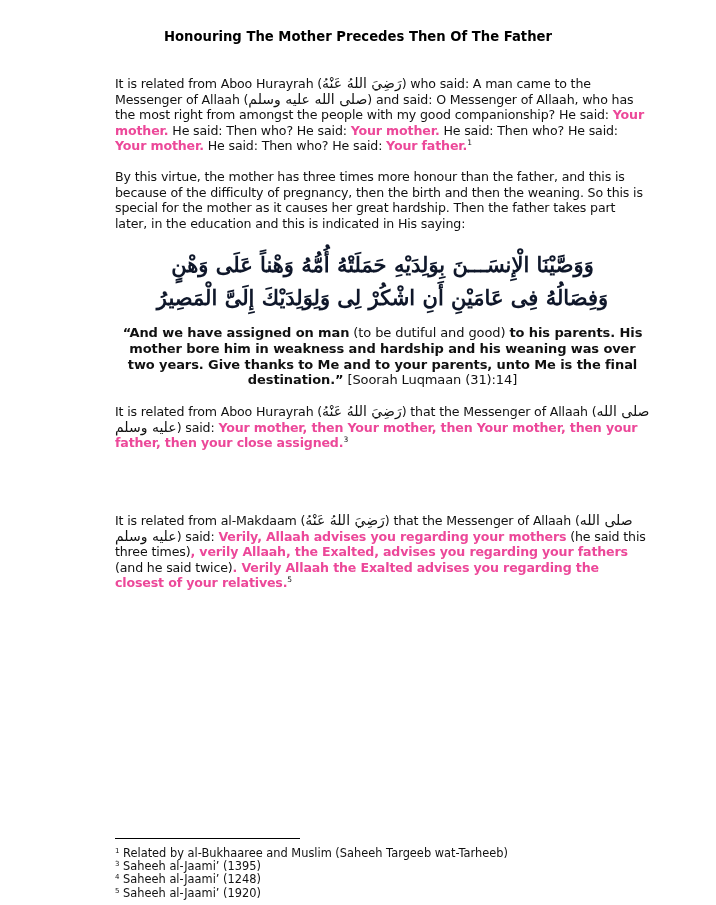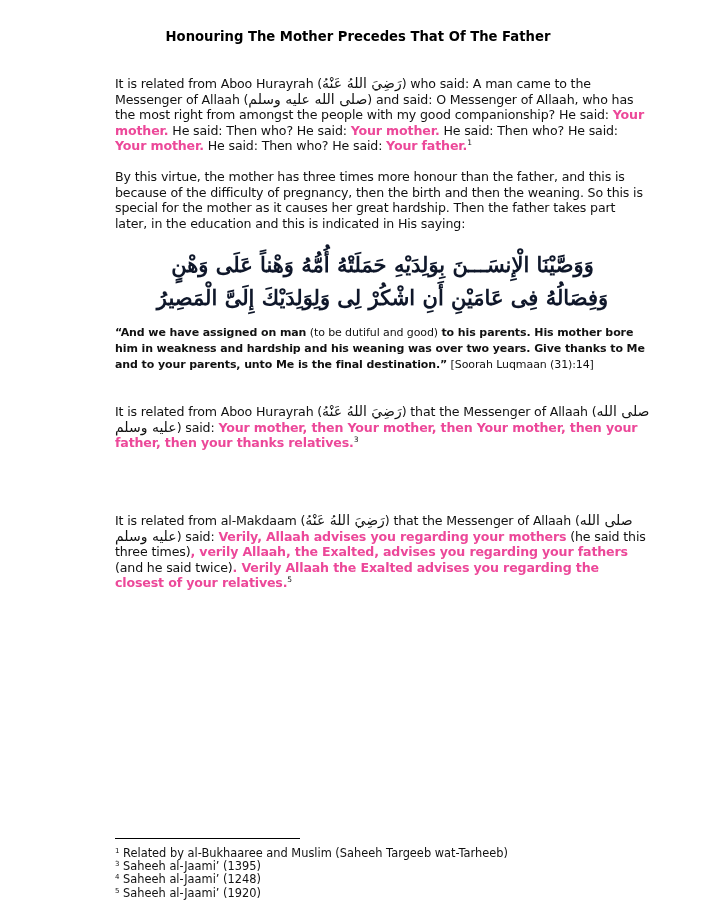--- a/index.html
+++ b/index.html
@@ -14,50 +14,50 @@
           letter-spacing: -0.15px; word-spacing: 0px; }
   .para b { font-weight: bold; color: #ec4899; margin-top: 8px; }
   .ar { font-family: "DejaVu Sans", sans-serif; font-size: 14px; direction: rtl; unicode-bidi: isolate; }
   sup { font-size: 7.5px; vertical-align: 5px; line-height: 0; }
   .p1 { top: 76px; }
   .p2 { top: 169px; }
   .verse { position: absolute; left: 110px; width: 545px; text-align: center; direction: rtl;
            font-family: "DejaVu Serif", serif; font-size: 21px; font-weight: bold; line-height: 33px; color:#0f172a; }
   .v1 { top: 248px; }
   .v2 { top: 281px; }
-  .translation { position: absolute; left: 115px; width: 535px; font-size: 11px;
+  .translation { position: absolute; left: 115px; width: 535px; text-align: center; font-size: 13px;
                  line-height: 15.8px; letter-spacing: -0.1px; }
   .translation .ref, .translation .norm { font-weight: normal; }
   .translation b { font-weight: bold; }
   .tr { top: 325px; }
   .p3 { top: 404px; }
   .p4 { top: 466px; }
   .p5 { top: 513px; }
   .fn-rule { position: absolute; left: 115px; top: 838px; width: 185px; height: 1px; background: #000; }
   .footnotes { position: absolute; left: 115px; top: 847px; font-size: 11.4px; line-height: 13.2px; }
   .footnotes div { white-space: nowrap; }
   .footnotes sup { font-size: 7px; vertical-align: 4px; }
 </style>
 </head>
 <body>
 
 <div class="page">
 
-  <div class="title t2">Honouring The Mother Precedes That Of The Father</div>
+  <div class="title t2">Honouring The Mother Precedes Then Of The Father</div>
 
   <div class="para p1"><span>It is related from Aboo Hurayrah (</span><span class="ar">رَضِيَ اللهُ عَنْهُ</span><span>) who said: A man came to the Messenger of Allaah (</span><span class="ar">صلى الله عليه وسلم</span><span>) and said: O Messenger of Allaah, who has the most right from amongst the people with my good companionship?  He said: </span><b>Your mother.</b><span>  He said: Then who?  He said: </span><b>Your mother.</b><span>  He said: Then who? He said: </span><b>Your mother.</b><span>  He said: Then who?  He said: </span><b>Your father.</b><sup>1</sup></div>
 
   <div class="para p2">By this virtue, the mother has three times more honour than the father, and this is because of the difficulty of pregnancy, then the birth and then the weaning.  So this is special for the mother as it causes her great hardship.  Then the father takes part later, in the education and this is indicated in His saying:</div>
 
   <div class="verse v1">وَوَصَّيْنَا الْإِنسَـــنَ بِوَلِدَيْهِ حَمَلَتْهُ أُمُّهُ وَهْناً عَلَى وَهْنٍ</div>
   <div class="verse v2">وَفِصَالُهُ فِى عَامَيْنِ أَنِ اشْكُرْ لِى وَلِوَلِدَيْكَ إِلَىَّ الْمَصِيرُ</div>
 
   <div class="translation tr"><b>“And we have assigned on man</b><span class="norm"> (to be dutiful and good) </span><b>to his parents.  His mother bore him in weakness and hardship and his weaning was over two years.  Give thanks to Me and to your parents, unto Me is the final destination.”</b><span class="ref"> [Soorah Luqmaan (31):14]</span></div>
 
-  <div class="para p3"><span>It is related from Aboo Hurayrah (</span><span class="ar">رَضِيَ اللهُ عَنْهُ</span><span>) that the Messenger of Allaah (</span><span class="ar">صلى الله عليه وسلم</span><span>) said: </span><b>Your mother, then Your mother, then Your mother, then your father, then your thanks relatives.</b><sup>3</sup></div>
+  <div class="para p3"><span>It is related from Aboo Hurayrah (</span><span class="ar">رَضِيَ اللهُ عَنْهُ</span><span>) that the Messenger of Allaah (</span><span class="ar">صلى الله عليه وسلم</span><span>) said: </span><b>Your mother, then Your mother, then Your mother, then your father, then your close assigned.</b><sup>3</sup></div>
 
 
   <div class="para p5"><span>It is related from al-Makdaam (</span><span class="ar">رَضِيَ اللهُ عَنْهُ</span><span>) that the Messenger of Allaah (</span><span class="ar">صلى الله عليه وسلم</span><span>) said: </span><b>Verily, Allaah  advises you regarding your mothers</b><span> (he said this three times)</span><b>, verily Allaah, the Exalted, advises you regarding your fathers</b><span> (and he said twice)</span><b>.  Verily Allaah the Exalted advises you regarding the closest of your relatives.</b><sup>5</sup></div>
 
   <div class="fn-rule"></div>
 
   <div class="footnotes">
     <div><sup>1</sup><span> Related by al-Bukhaaree and Muslim (Saheeh Targeeb wat-Tarheeb)</span></div>
     <div><sup>3</sup><span> Saheeh al-Jaami’ (1395)</span></div>
     <div><sup>4</sup><span> Saheeh al-Jaami’ (1248)</span></div>

